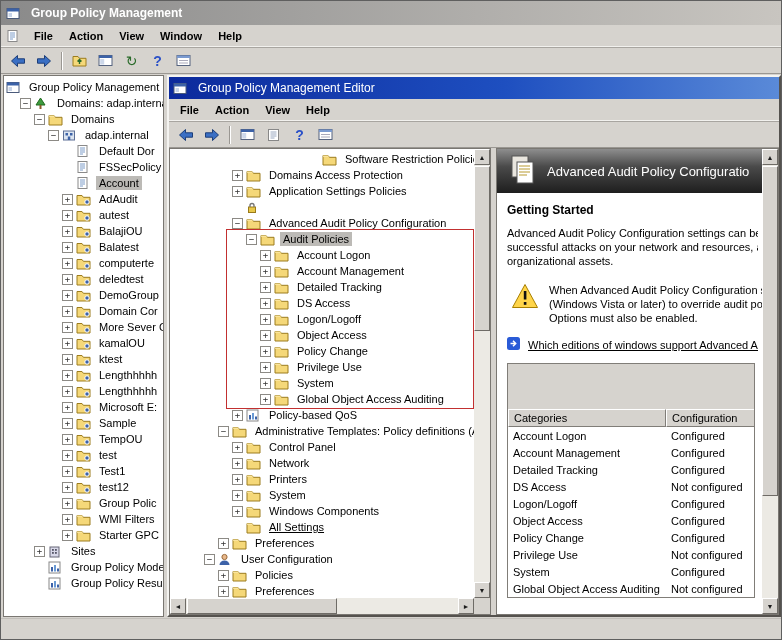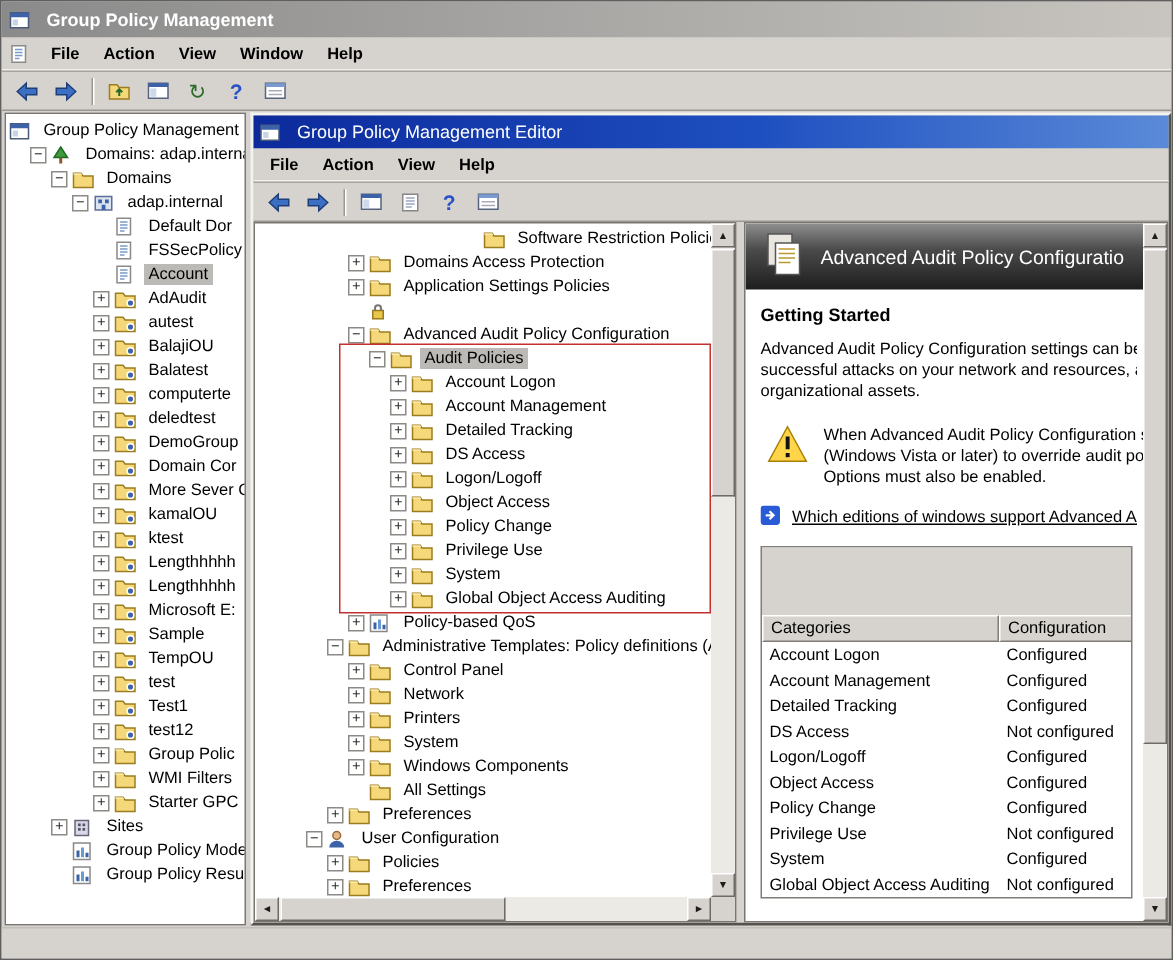--- a/index.html
+++ b/index.html
@@ -775,21 +775,21 @@
               <div class="tree-row" style="padding-left: 62px;">
                 <span class="expander">+</span>
                 <span class="tree-icon">
                   <svg width="15" height="13" viewBox="0 0 15 13">
                     <path d="M1 2.5h5l1.4 1.8H14V12H1z" fill="#F5D879" stroke="#9C7C1E"></path>
                     <path d="M1 2.5h5l.9 1.2H1z" fill="#FBE9A8"></path>
                   </svg>
                 </span>
                 <span class="tree-label">Windows Components</span>
               </div>
-              <div class="tree-row" style="padding-left: 62px;">
+              <div class="tree-row" style="padding-left: 62px; text-decoration: underline;">
                 <span class="expander blank"></span>
                 <span class="tree-icon">
                   <svg width="15" height="13" viewBox="0 0 15 13">
                     <path d="M1 2.5h5l1.4 1.8H14V12H1z" fill="#F5D879" stroke="#9C7C1E"></path>
                     <path d="M1 2.5h5l.9 1.2H1z" fill="#FBE9A8"></path>
                   </svg>
                 </span>
                 <span class="tree-label">All Settings</span>
               </div>
               <div class="tree-row" style="padding-left: 48px;">

